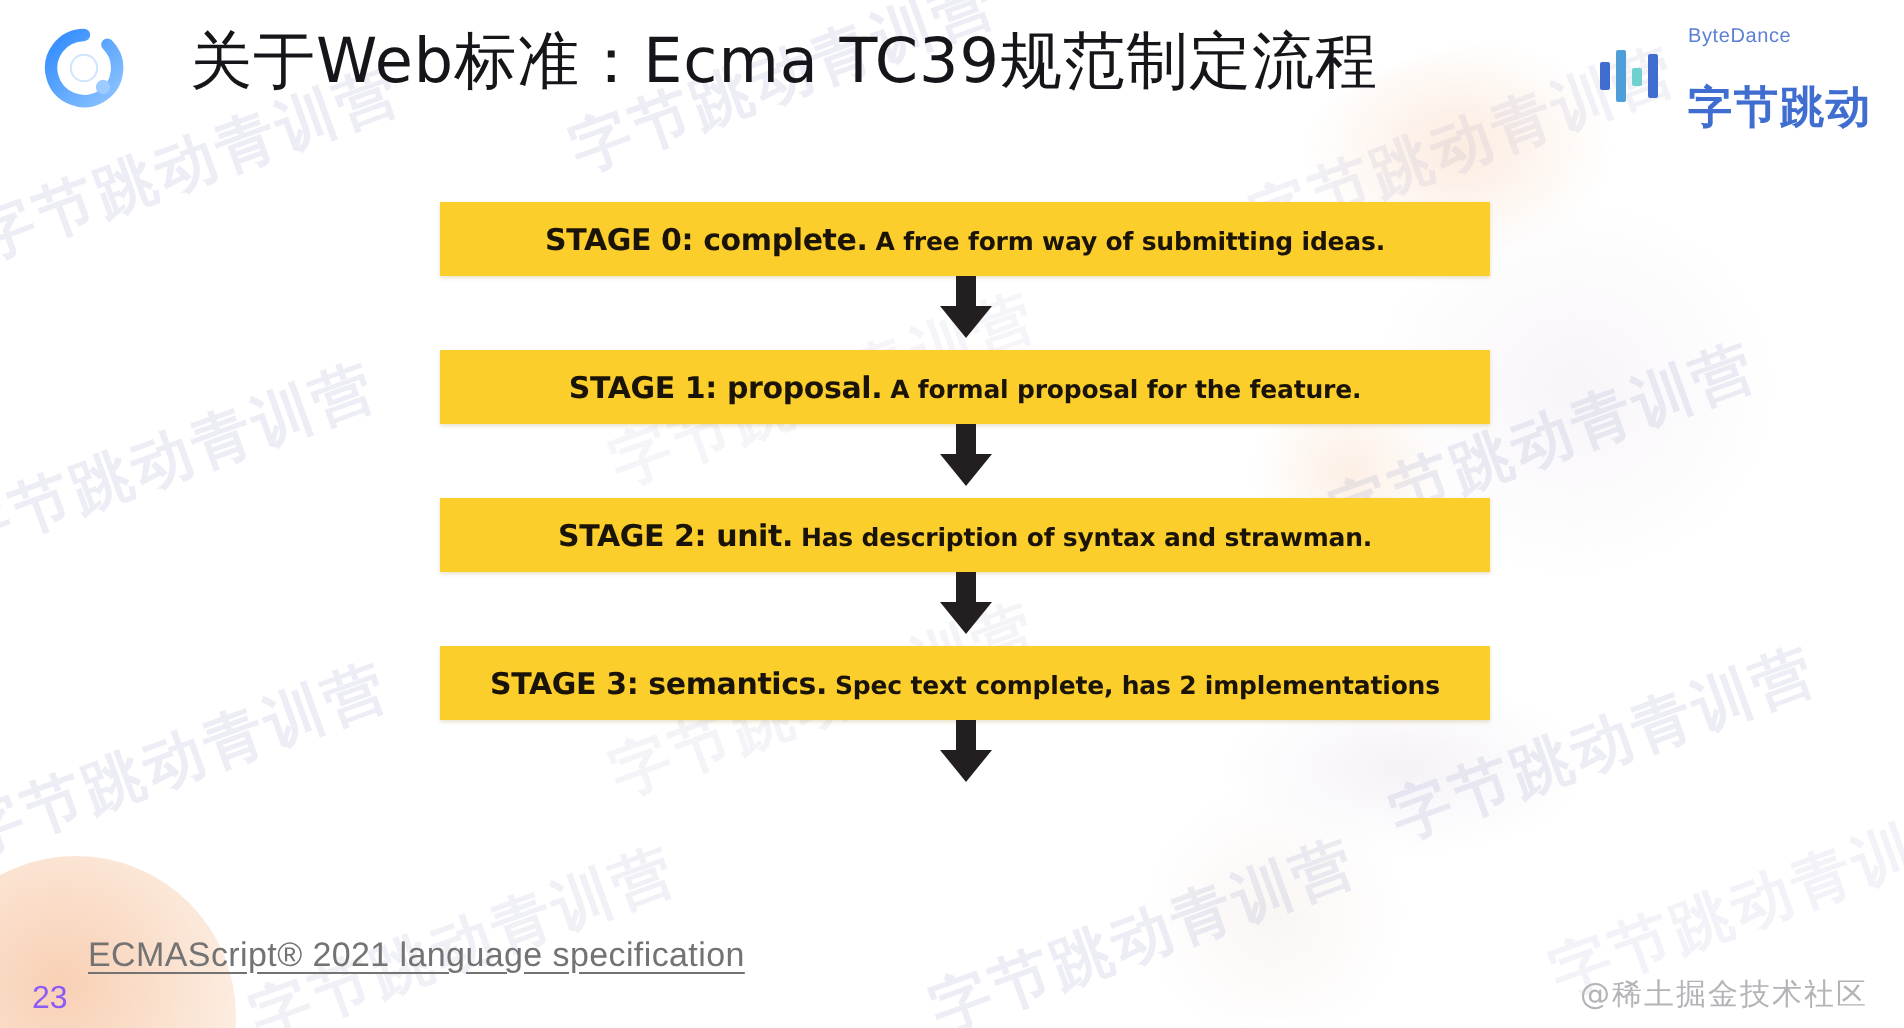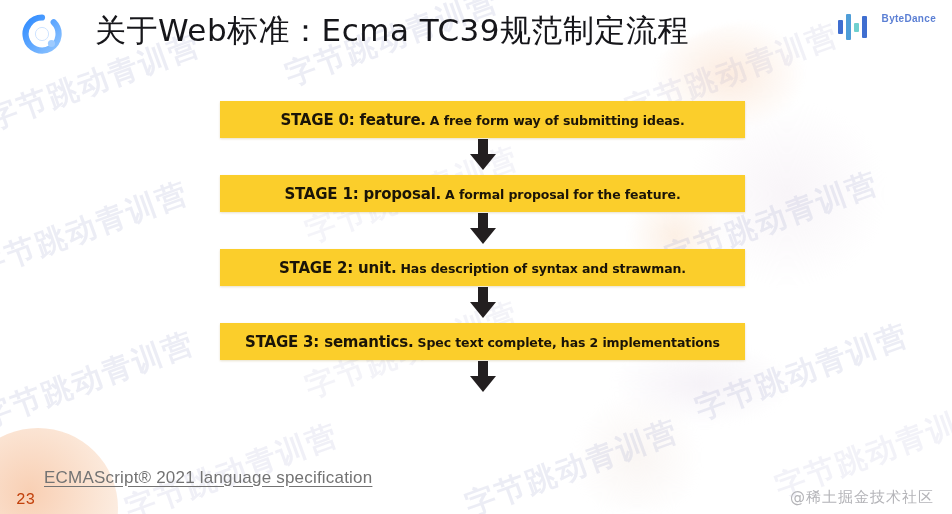--- a/index.html
+++ b/index.html
@@ -117,21 +117,21 @@
     top: 14px;
     display: flex;
     align-items: center;
     gap: 8px;
   }
   .bd-bars { display: block; }
   .bd-text { display: flex; flex-direction: column; line-height: 1; }
   .bd-en {
     font-size: 10px;
     color: #5b7fd4;
-    font-weight: 700;
+    font-weight: 400;
     letter-spacing: 0.3px;
     margin-bottom: 20px;
   }
   .bd-cn {
     font-size: 22px;
     color: #3f6ed0;
     font-weight: 700;
     letter-spacing: 1px;
     font-family: "DejaVu Sans", "Liberation Sans", sans-serif;
   }
@@ -191,23 +191,23 @@
     letter-spacing: 0.2px;
     z-index: 6;
     cursor: pointer;
     font-family: "Liberation Sans", "DejaVu Sans", sans-serif;
   }
   .page-number {
     position: absolute;
     left: 16px;
     top: 491px;
     font-size: 16px;
-    color: #c2410c;
+    color: #8b5cf6;
     z-index: 6;
-    font-family: Liberation Mono, monospace;
+    font-family: Liberation Sans, sans-serif;
   }
   .corner-watermark {
     position: absolute;
     right: 18px;
     top: 488px;
     font-size: 15px;
     color: #b4b4b8;
     letter-spacing: 1px;
     z-index: 6;
     white-space: nowrap;
@@ -261,29 +261,30 @@
       <span class="bd-bars">
         <svg width="36" height="26" viewBox="0 0 36 26">
           <rect x="0" y="6" width="5" height="14" rx="1" fill="#3f6ed0"></rect>
           <rect x="8" y="0" width="5" height="26" rx="1" fill="#4f9ed8"></rect>
           <rect x="16" y="9" width="5" height="9" rx="1" fill="#6fd0cf"></rect>
           <rect x="24" y="2" width="5" height="22" rx="1" fill="#3f6ed0"></rect>
         </svg>
       </span>
       <span class="bd-text">
         <span class="bd-en">ByteDance</span>
+        <span class="bd-cn">字节跳动</span>
       </span>
     </div>
   </div>
 
   <div class="flow">
 
     <div class="stage-box">
       <span class="stage-line">
-        <span class="stage-head">STAGE 0: feature.</span><span class="stage-desc">A free form way of submitting ideas.</span>
+        <span class="stage-head">STAGE 0: complete.</span><span class="stage-desc">A free form way of submitting ideas.</span>
       </span>
     </div>
 
     <div class="arrow-wrap">
       <span class="arrow-down">
         <svg width="30" height="32" viewBox="0 0 30 32">
           <polygon points="10,0 20,0 20,15 28,15 15,31 2,15 10,15" fill="#231f20"></polygon>
         </svg>
       </span>
     </div>

